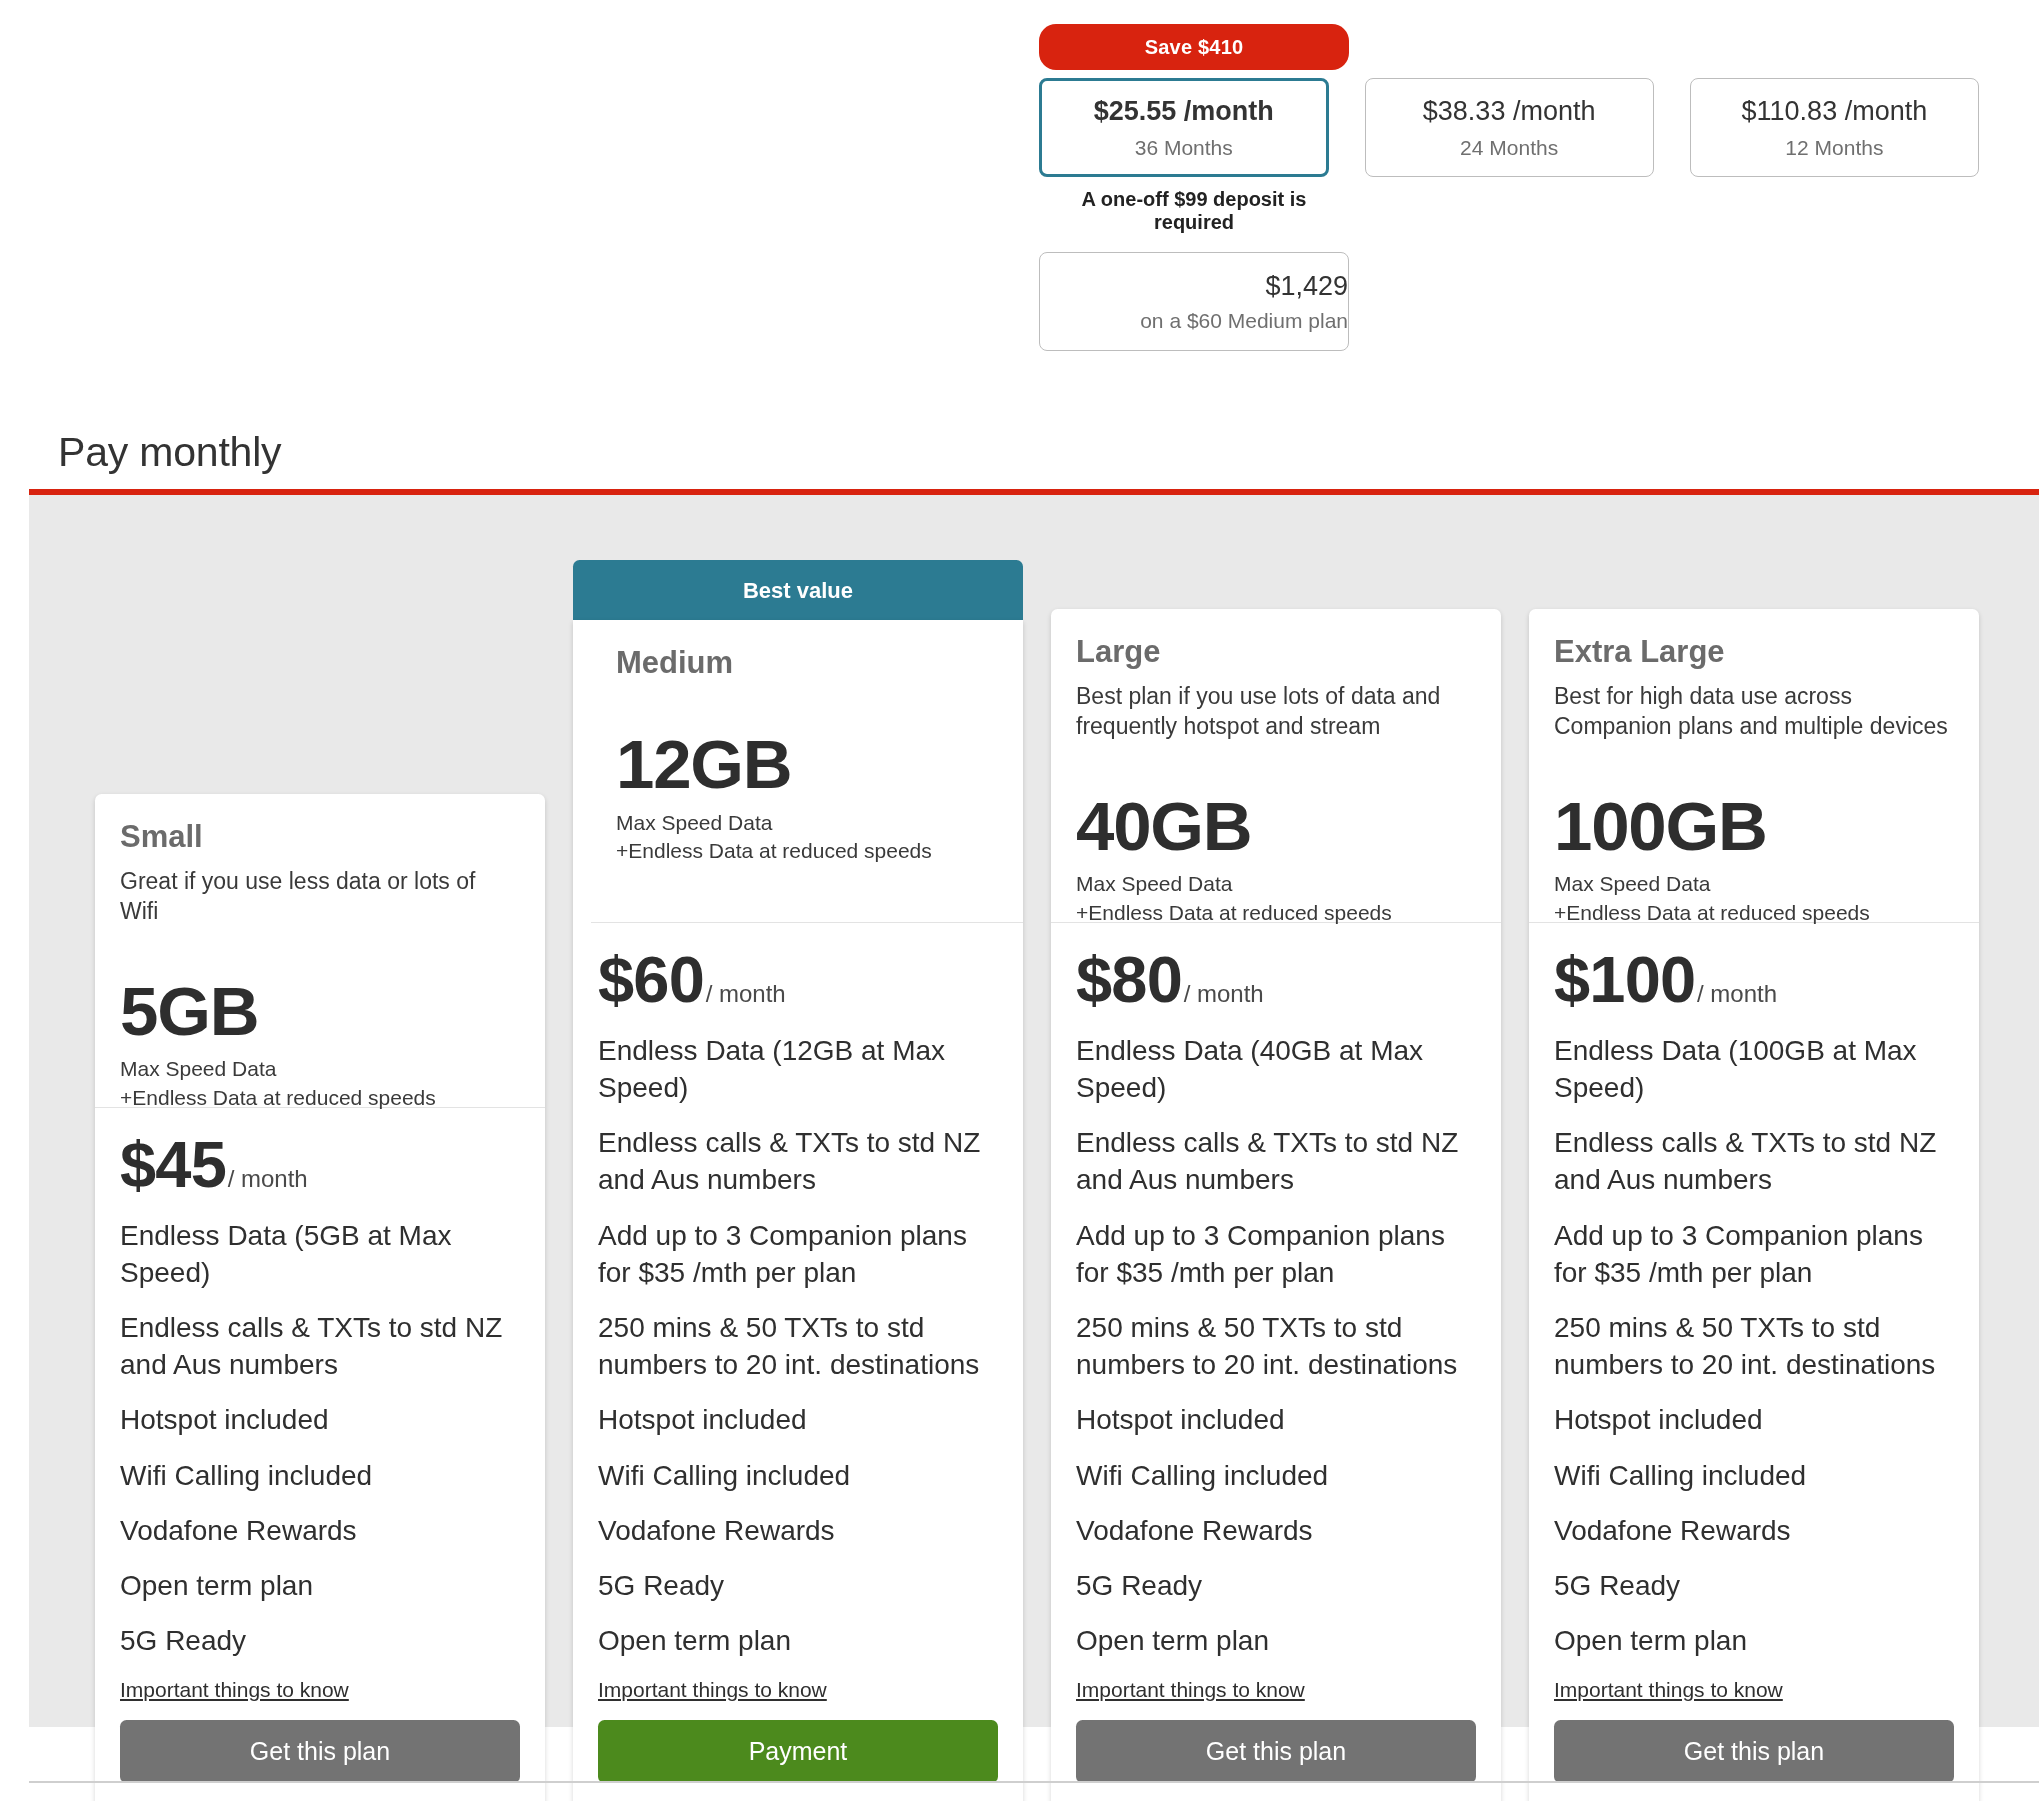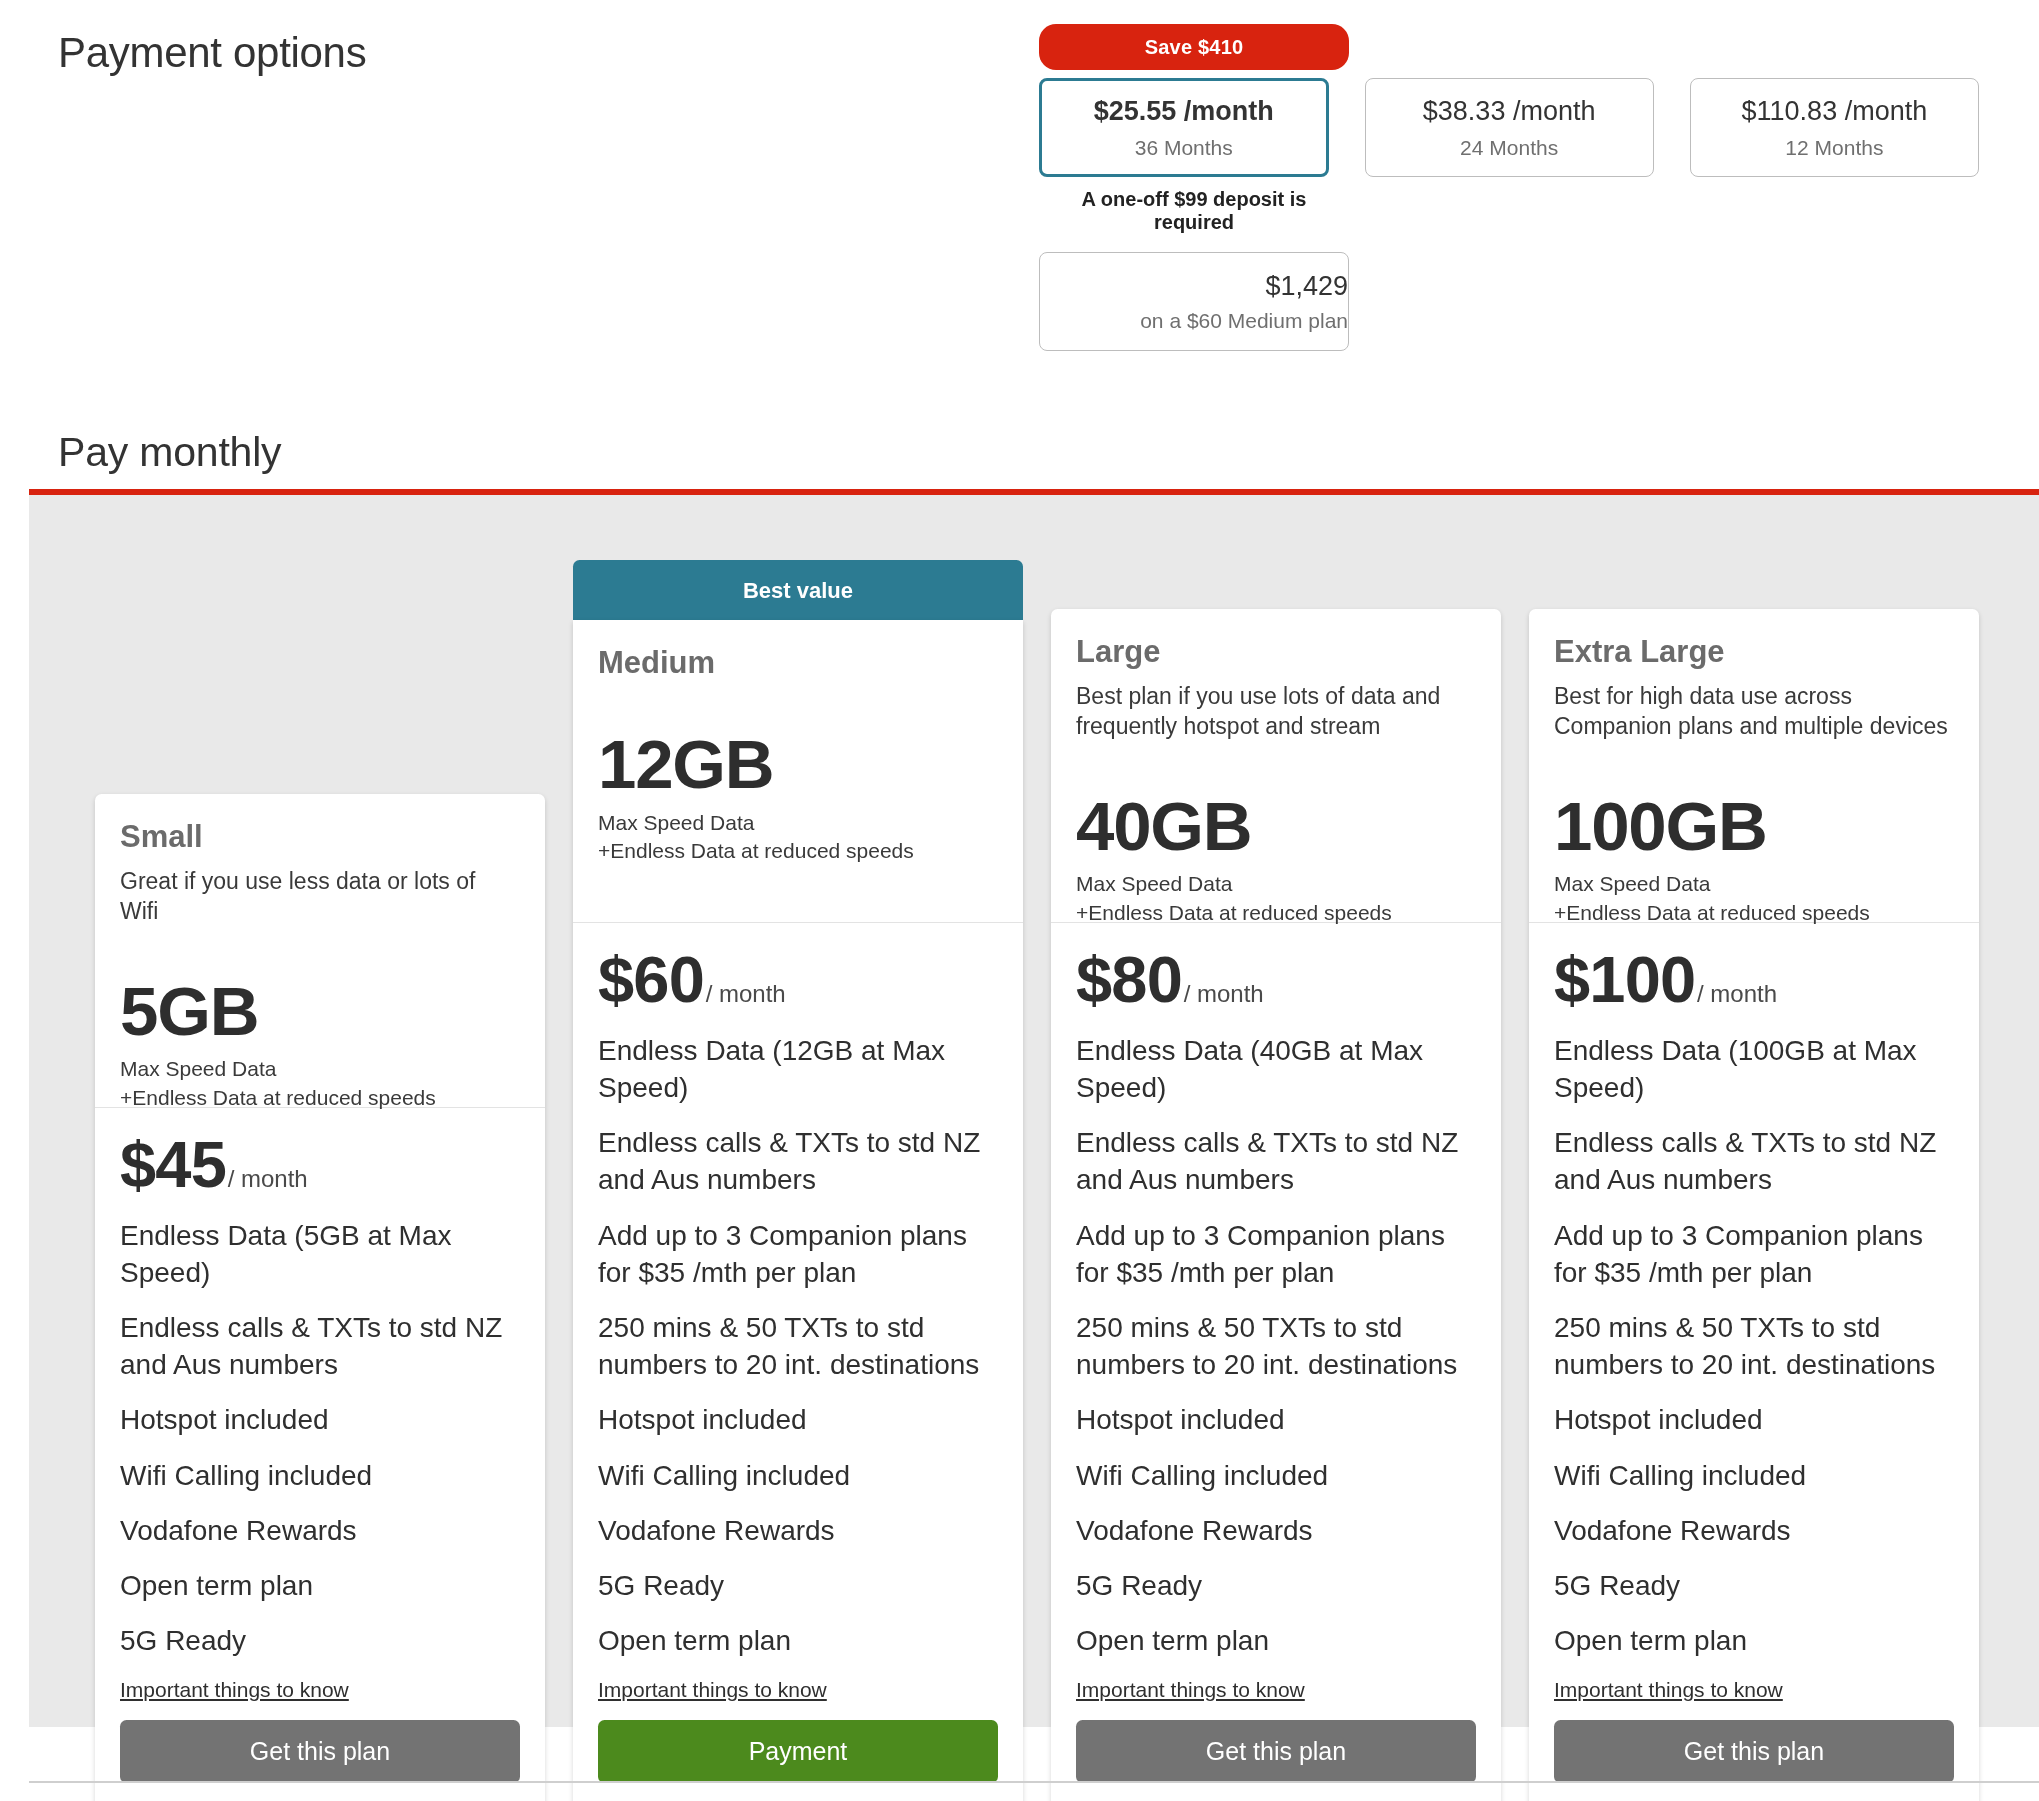--- a/index.html
+++ b/index.html
@@ -183,21 +183,21 @@
   .plan-card.featured {
     border-top-left-radius: 0;
     border-top-right-radius: 0;
   }
 
   .plan-head {
     padding: 26px 25px 0 25px;
     height: 314px;
     border-bottom: 1.6px solid #e3e3e3;
   }
-  .plan-card.featured .plan-head { height: 303px; }
+  .plan-card.featured .plan-head { height: 303px; margin-left: 18px; }
 
   .plan-name {
     font-size: 31px;
     font-weight: bold;
     color: #6b6b6b;
     line-height: 1.1;
   }
   .plan-tagline {
     font-size: 23px;
     color: #3a3a3a;
@@ -284,21 +284,20 @@
     width: 2011px;
     height: 2.4px;
     background: #cfcfcf;
   }
 </style>
 </head>
 <body>
 
 <div class="payment-section">
 
-  <h1 class="page-title">Payment options</h1>
 
   <div class="term-picker">
     <div class="save-badge">Save $410</div>
     <div class="term-row" id="term-row">
         <div class="term-card selected">
           <div class="term-price">$25.55 /month</div>
           <div class="term-months">36 Months</div>
         </div>
         <div class="term-card">
           <div class="term-price">$38.33 /month</div>

